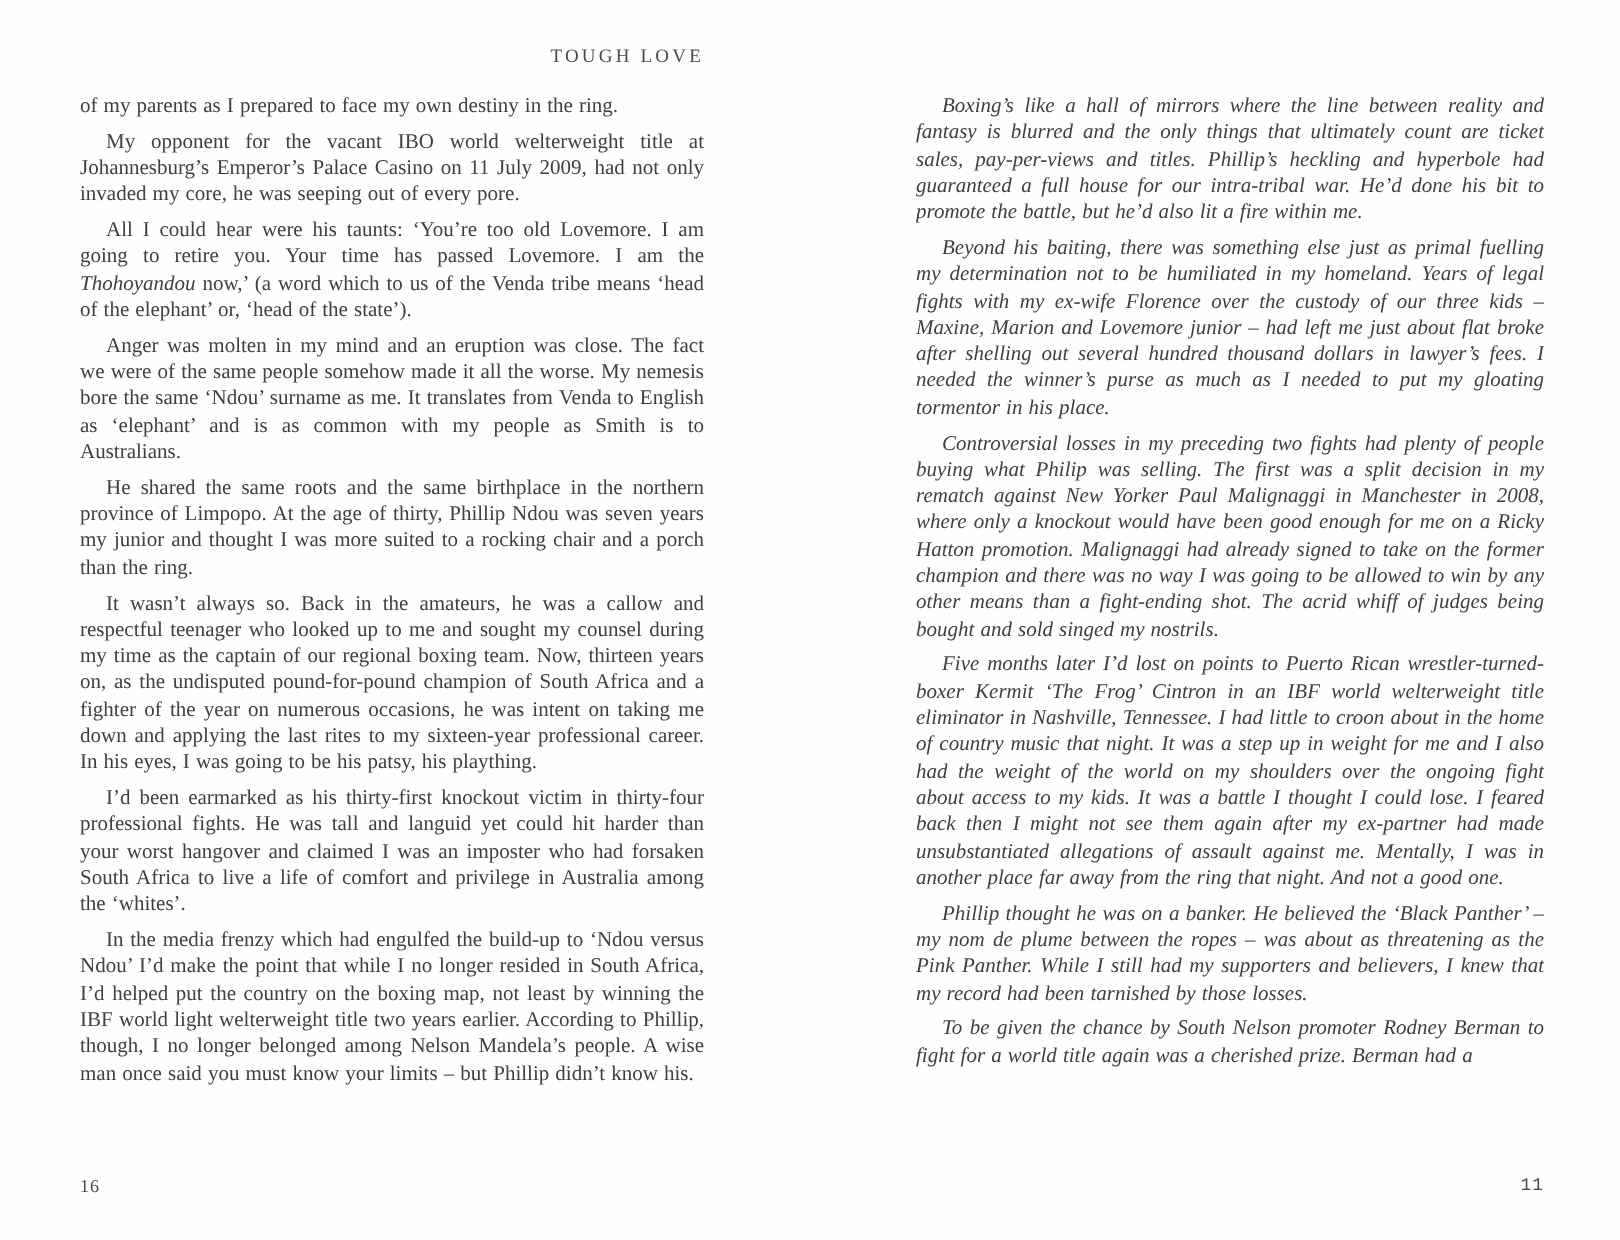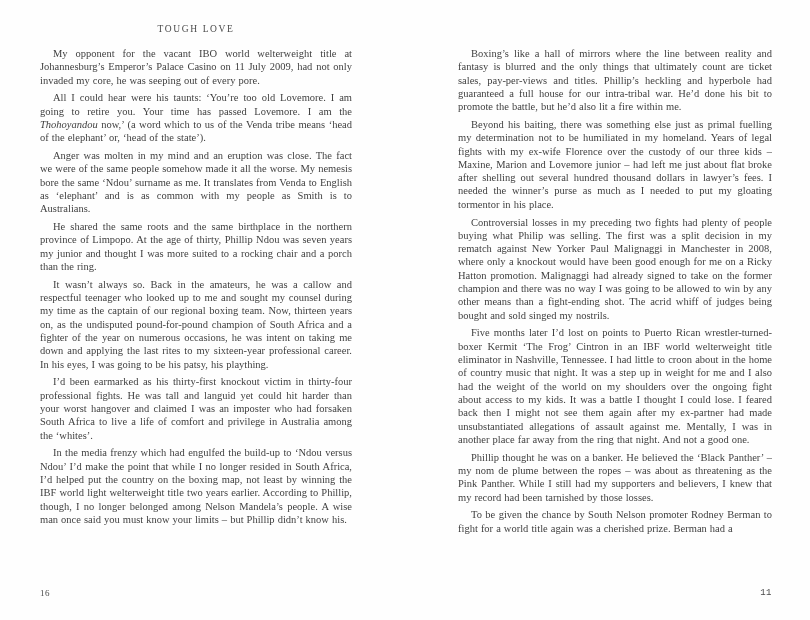--- a/index.html
+++ b/index.html
@@ -26,30 +26,30 @@
   }
   .running-header {
     position: absolute;
     top: 24px;
     text-align: center;
     font-size: 9.5px;
     letter-spacing: 1.6px;
     color: #4a4a4a;
     white-space: nowrap;
   }
-  .page.left .running-header  { left: 40px; right: 53px; }
+  .page.left .running-header  { left: 40px; right: 53px; text-align: right; }
   .page.right .running-header { left: 53px; right: 38px; }
   .body-text {
     position: absolute;
     top: 47px;
     bottom: 40px;
     overflow: hidden;
   }
   .page.left .body-text  { left: 40px; right: 53px; }
-  .page.right .body-text { left: 53px; right: 38px; }
+  .page.right .body-text { left: 53px; right: 38px; font-style: italic; }
   .para {
     margin: 0 0 4.5px 0;
     font-size: 10.5px;
     line-height: 13.3px;
     text-align: justify;
     hyphens: none;
     word-spacing: 0.04em;
   }
   .para.indent { text-indent: 13px; }
   .italic { font-style: italic; }
@@ -64,20 +64,21 @@
   .page.right .page-number { right: 38px; font-family: Liberation Mono, monospace; }
 </style>
 </head>
 <body>
 
 <div class="spread">
 
   <div class="page left">
     <div class="running-header">TOUGH LOVE</div>
     <div class="body-text">
+        <p class="para"><span>of my parents as I prepared to face my own destiny in the ring.</span></p>
         <p class="para indent"><span>My opponent for the vacant IBO world welterweight title at Johannesburg’s Emperor’s Palace Casino on 11 July 2009, had not only invaded my core, he was seeping out of every pore.</span></p>
         <p class="para indent"><span>All I could hear were his taunts: ‘You’re too old Lovemore. I am going to retire you. Your time has passed Lovemore. I am the </span><span class="italic">Thohoyandou</span><span> now,’ (a word which to us of the Venda tribe means ‘head of the elephant’ or, ‘head of the state’).</span></p>
         <p class="para indent"><span>Anger was molten in my mind and an eruption was close. The fact we were of the same people somehow made it all the worse. My nemesis bore the same ‘Ndou’ surname as me. It translates from Venda to English as ‘elephant’ and is as common with my people as Smith is to Australians.</span></p>
         <p class="para indent"><span>He shared the same roots and the same birthplace in the northern province of Limpopo. At the age of thirty, Phillip Ndou was seven years my junior and thought I was more suited to a rocking chair and a porch than the ring.</span></p>
         <p class="para indent"><span>It wasn’t always so. Back in the amateurs, he was a callow and respectful teenager who looked up to me and sought my counsel during my time as the captain of our regional boxing team. Now, thirteen years on, as the undisputed pound-for-pound champion of South Africa and a fighter of the year on numerous occasions, he was intent on taking me down and applying the last rites to my sixteen-year professional career. In his eyes, I was going to be his patsy, his plaything.</span></p>
         <p class="para indent"><span>I’d been earmarked as his thirty-first knockout victim in thirty-four professional fights. He was tall and languid yet could hit harder than your worst hangover and claimed I was an imposter who had forsaken South Africa to live a life of comfort and privilege in Australia among the ‘whites’.</span></p>
         <p class="para indent"><span>In the media frenzy which had engulfed the build-up to ‘Ndou versus Ndou’ I’d make the point that while I no longer resided in South Africa, I’d helped put the country on the boxing map, not least by winning the IBF world light welterweight title two years earlier. According to Phillip, though, I no longer belonged among Nelson Mandela’s people. A wise man once said you must know your limits – but Phillip didn’t know his.</span></p>
       </div>
     <div class="page-number">16</div>
   </div>

